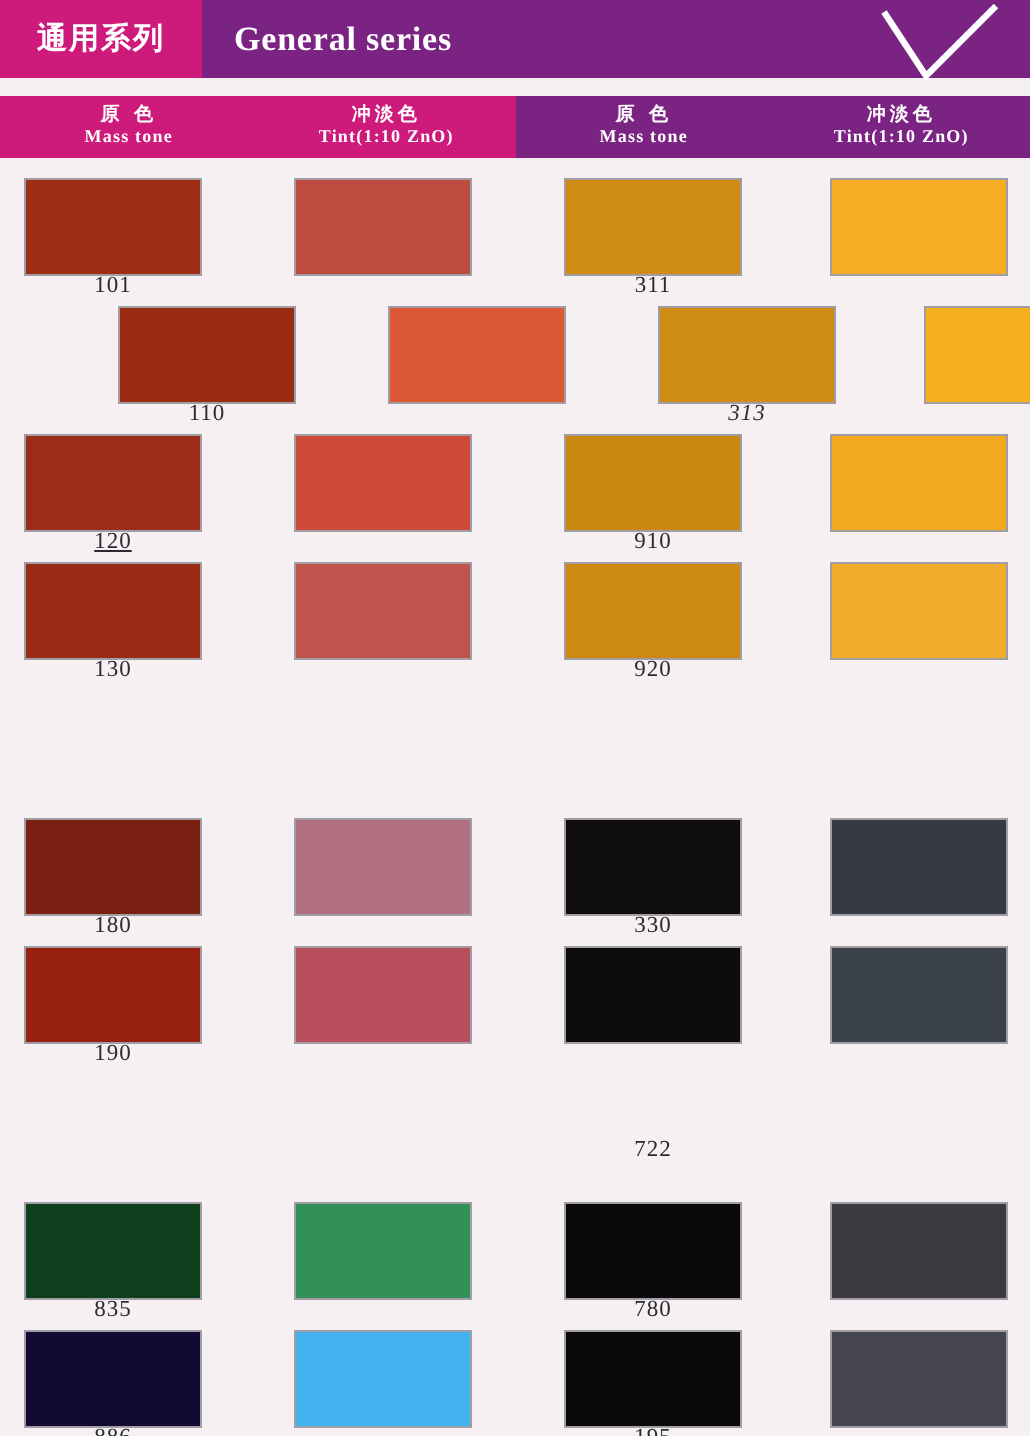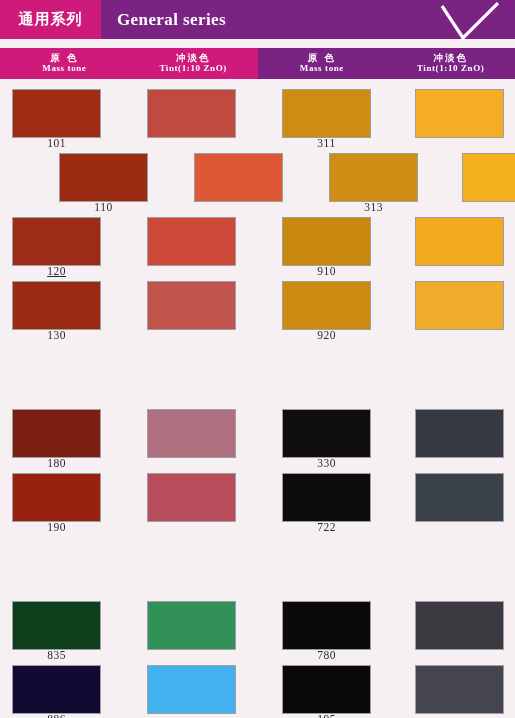--- a/index.html
+++ b/index.html
@@ -135,21 +135,21 @@
         <div class="sw c3" style="background: rgb(246, 173, 36);"></div>
         <div class="lbl c0" style="color: rgb(42, 42, 50);">101</div>
         <div class="lbl c2" style="color: rgb(42, 42, 50);">311</div>
       </div>
       <div class="row" style="top: 64px; margin-left: 47px;">
         <div class="sw c0" style="background: rgb(155, 44, 18);"></div>
         <div class="sw c1" style="background: rgb(221, 88, 52);"></div>
         <div class="sw c2" style="background: rgb(207, 141, 19);"></div>
         <div class="sw c3" style="background: rgb(244, 176, 31);"></div>
         <div class="lbl c0" style="color: rgb(42, 42, 50);">110</div>
-        <div class="lbl c2" style="color: rgb(42, 42, 50);">313</div>
+        <div class="lbl c2" style="color: rgb(42, 42, 50); font-style: italic;">313</div>
       </div>
       <div class="row" style="top: 128px;">
         <div class="sw c0" style="background: rgb(156, 44, 23);"></div>
         <div class="sw c1" style="background: rgb(204, 74, 55);"></div>
         <div class="sw c2" style="background: rgb(201, 137, 15);"></div>
         <div class="sw c3" style="background: rgb(243, 169, 29);"></div>
         <div class="lbl c0" style="color: rgb(42, 42, 50); text-decoration: underline;">120</div>
         <div class="lbl c2" style="color: rgb(42, 42, 50);">910</div>
       </div>
       <div class="row" style="top: 192px;">
@@ -167,21 +167,21 @@
         <div class="sw c3" style="background: rgb(55, 58, 68);"></div>
         <div class="lbl c0" style="color: rgb(42, 42, 50);">180</div>
         <div class="lbl c2" style="color: rgb(42, 42, 50);">330</div>
       </div>
       <div class="row" style="top: 384px;">
         <div class="sw c0" style="background: rgb(152, 32, 15);"></div>
         <div class="sw c1" style="background: rgb(184, 77, 92);"></div>
         <div class="sw c2" style="background: rgb(12, 12, 14);"></div>
         <div class="sw c3" style="background: rgb(59, 65, 75);"></div>
         <div class="lbl c0" style="color: rgb(42, 42, 50);">190</div>
-        <div class="lbl c2" style="color: rgb(42, 42, 50);">722</div>
+        <div class="lbl c2" style="color: rgb(42, 42, 50); margin-top: 48px;">722</div>
       </div>
       <div class="row" style="top: 512px;">
         <div class="sw c0" style="background: rgb(13, 63, 28);"></div>
         <div class="sw c1" style="background: rgb(49, 145, 89);"></div>
         <div class="sw c2" style="background: rgb(10, 10, 12);"></div>
         <div class="sw c3" style="background: rgb(59, 58, 65);"></div>
         <div class="lbl c0" style="color: rgb(42, 42, 50);">835</div>
         <div class="lbl c2" style="color: rgb(42, 42, 50);">780</div>
       </div>
       <div class="row" style="top: 576px;">

